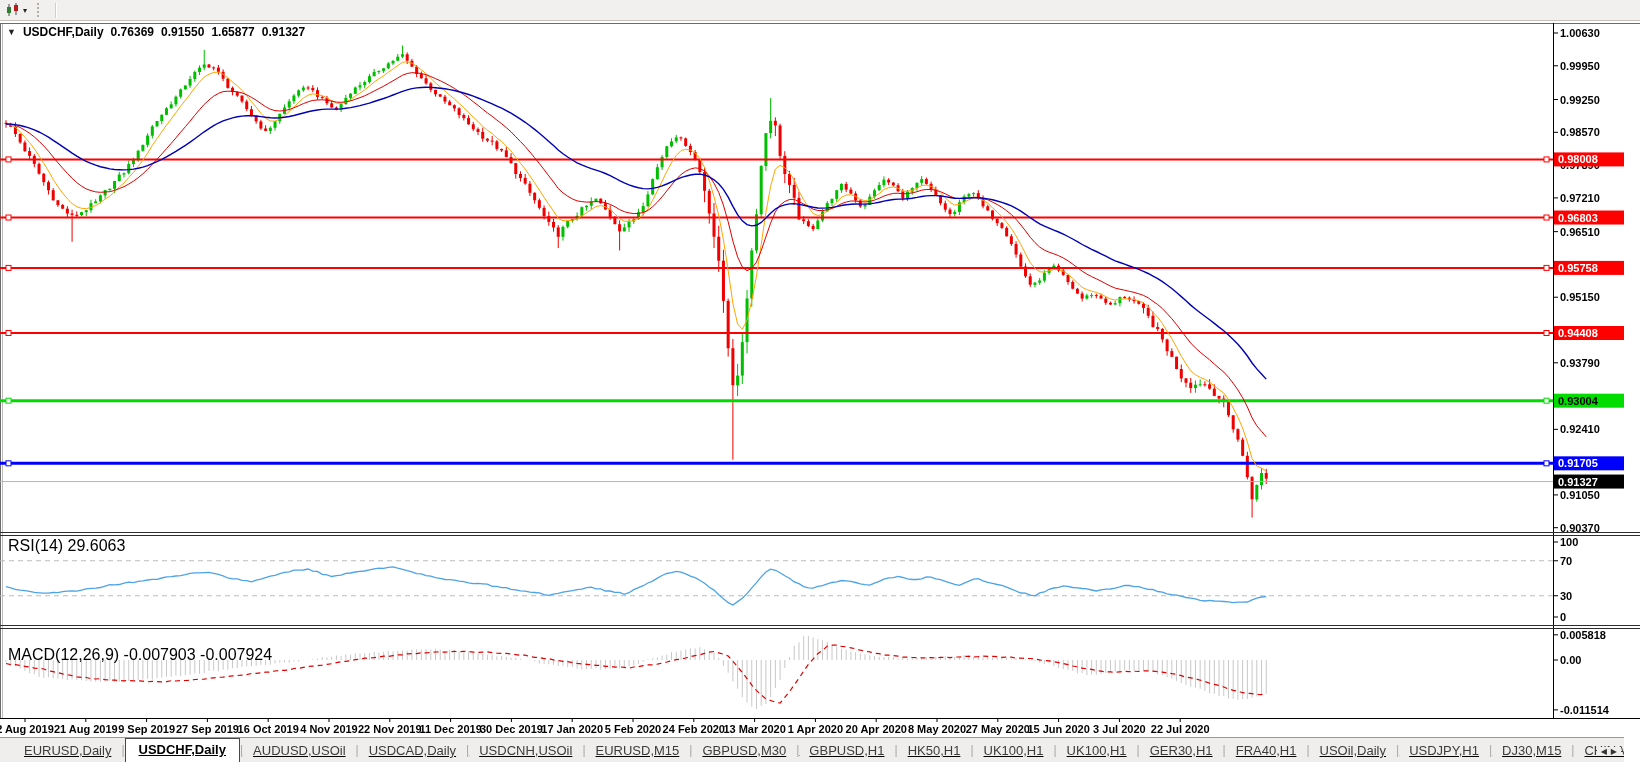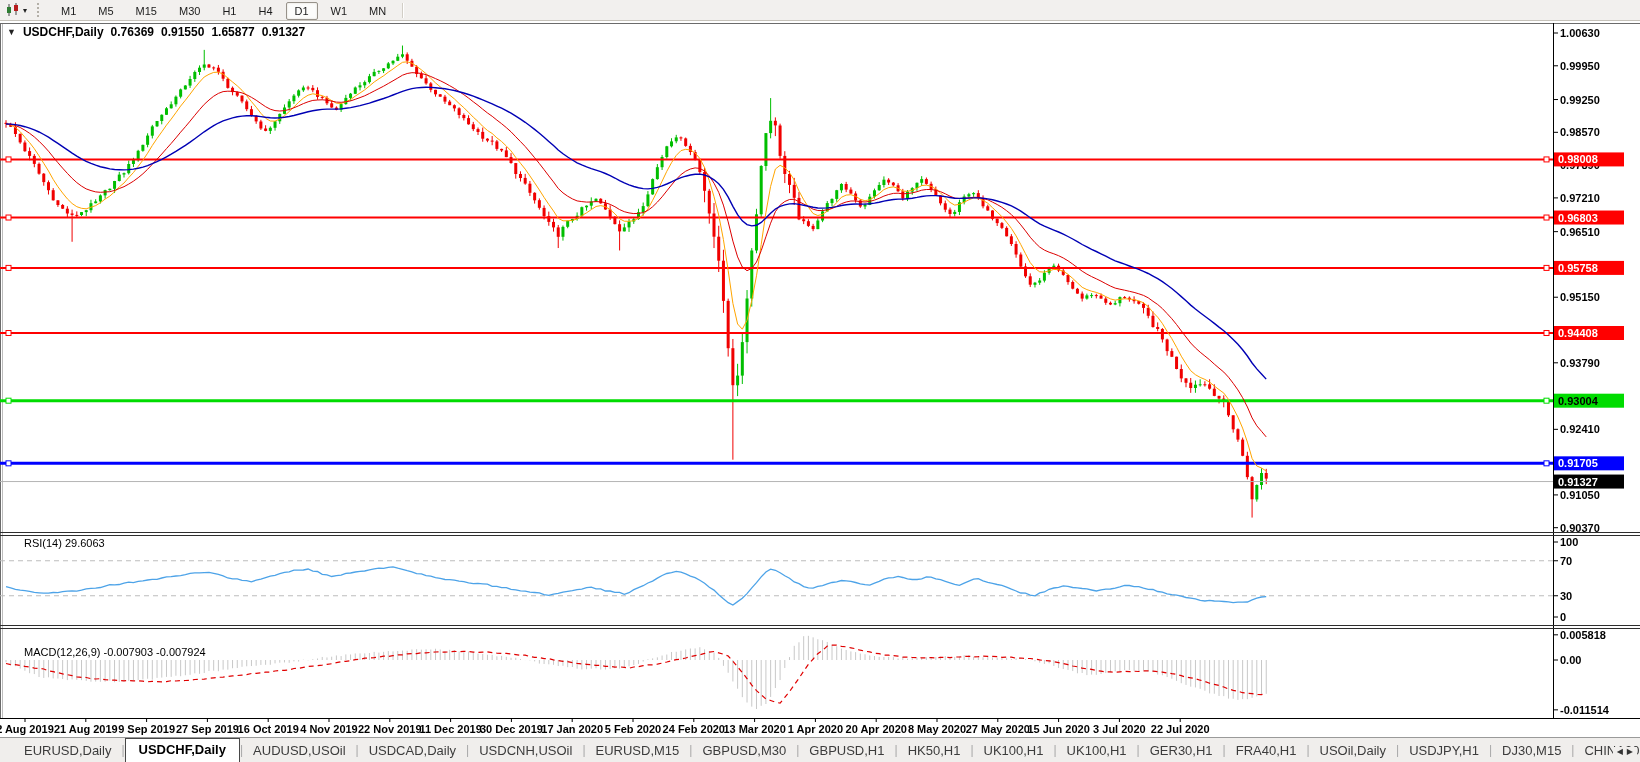--- a/index.html
+++ b/index.html
@@ -11,26 +11,26 @@
   .caret{font-size:8px;color:#222;}
   .grip{width:4px;height:14px;border-left:2px dotted #b3afa7;margin:0 7px;}
   .vsep{width:1px;height:15px;background:#d2cec6;border-right:1px solid #fff;margin:0 5px;}
   .tfbtn{font-size:11px;color:#1c1c1c;padding:2px 8px;margin:0 2px;border:1px solid transparent;
          border-radius:2px;}
   .tfbtn.active{background:#fcfcfb;border-color:#97928a;box-shadow:inset 0 0 2px #dad6ce;}
   .title-strip{position:absolute;top:25px;left:7px;display:flex;align-items:center;gap:7px;
                font-size:12px;font-weight:bold;color:#000;z-index:5;}
   .title-strip .caret{font-size:9px;}
   #chart-svg{position:absolute;top:23px;left:0;}
-  .panel-label{position:absolute;font-size:11px;color:#000;z-index:5;margin-left:16px;}
+  .panel-label{position:absolute;font-size:16px;color:#000;z-index:5;}
   #rsi-label{top:537px;left:8px;}
   #macd-label{top:646px;left:8px;}
-  .tabbar{position:absolute;left:0;right:0;bottom:0;height:24px;background:#f0eeec;
+  .tabbar{position:absolute;left:0;right:16px;bottom:0;height:24px;background:#f0eeec;
           border-top:1px solid #9a9a9a;display:flex;align-items:flex-end;
-          padding-left:14px;overflow:hidden;}
+          padding-left:14px;overflow:hidden;text-decoration:underline;}
   .tab{font-size:13px;color:#3c3c3c;padding:3px 10px 4px;white-space:nowrap;}
   .tab.active{background:#fff;border:1px solid #474747;border-bottom:none;font-weight:bold;
               color:#000;padding:3px 13px 5px;}
   .tabsep{color:#a8a8a8;font-size:12px;padding-bottom:5px;}
   .tab-arrows{position:absolute;right:3px;bottom:6px;font-size:8px;color:#333;
               letter-spacing:4px;background:#f0eeec;padding-left:4px;}
   svg text{font-family:"Liberation Sans",sans-serif;}
 </style>
 </head>
 <body>
@@ -39,21 +39,20 @@
   <span class="icon-btn">
     <svg width="16" height="14">
       <line x1="4" y1="1" x2="4" y2="13" stroke="#444" stroke-width="1"></line>
       <rect x="2" y="4" width="4" height="6" fill="#2e7d32"></rect>
       <line x1="11" y1="0" x2="11" y2="12" stroke="#444" stroke-width="1"></line>
       <rect x="9" y="2" width="4" height="6" fill="#b71c1c"></rect>
     </svg>
     <span class="caret">▾</span>
   </span>
   <span class="grip"></span>
-  <span id="tf-buttons"><span class="tfbtn">M1</span><span class="tfbtn">M5</span><span class="tfbtn">M15</span><span class="tfbtn">M30</span><span class="tfbtn">H1</span><span class="tfbtn">H4</span><span class="tfbtn active">D1</span><span class="tfbtn">W1</span><span class="tfbtn">MN</span></span>
   <span class="vsep"></span>
 </div>
 
 <div class="title-strip">
   <span class="caret">▼</span>
   <span>USDCHF,Daily</span>
   <span>0.76369</span>
   <span>0.91550</span>
   <span>1.65877</span>
   <span>0.91327</span>

